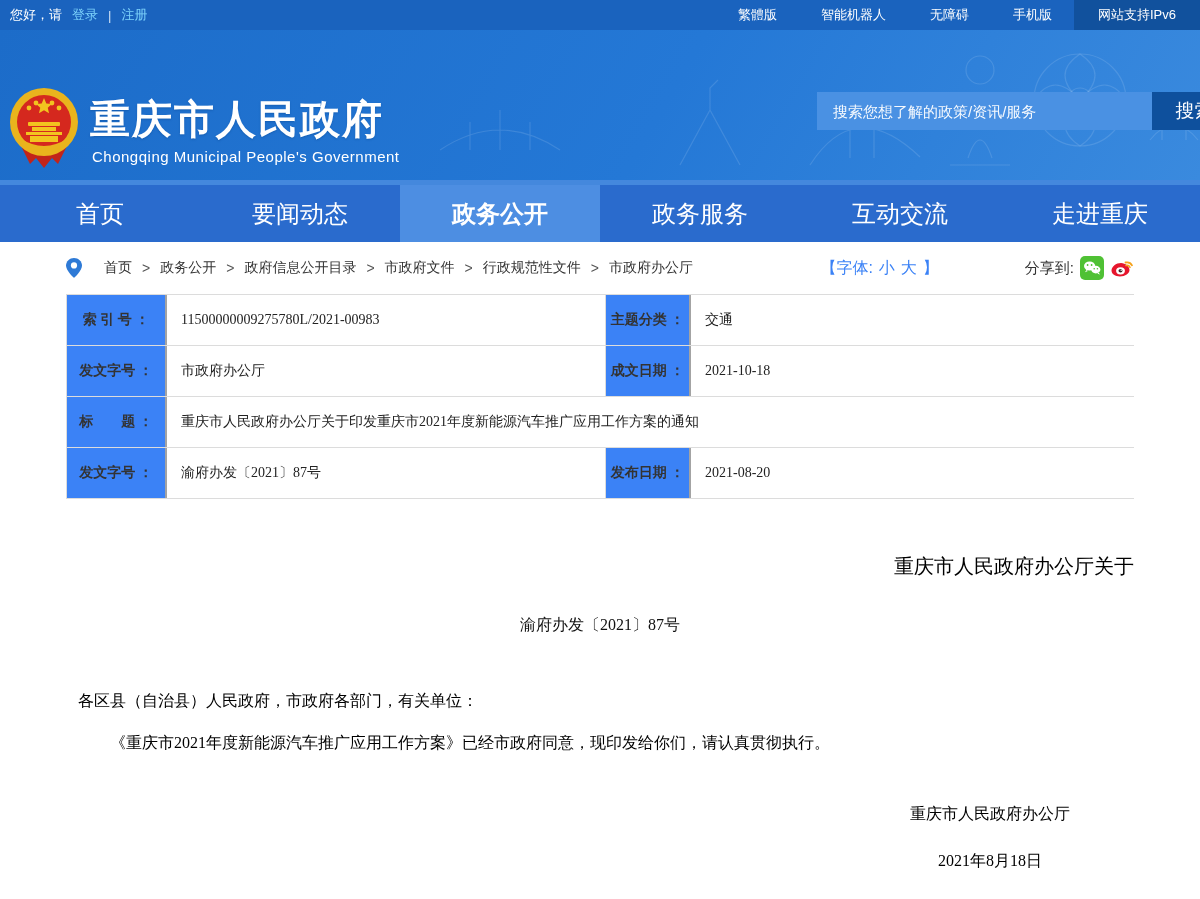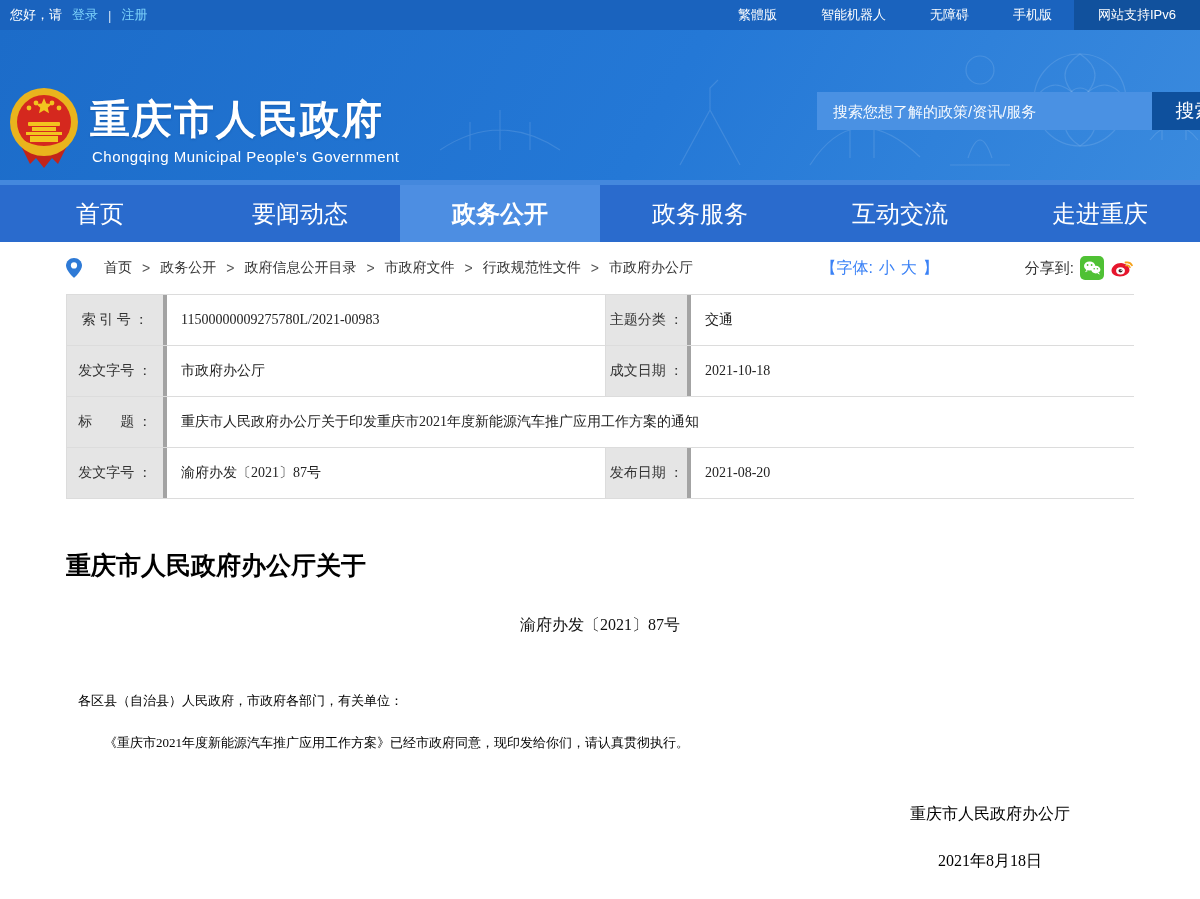--- a/index.html
+++ b/index.html
@@ -107,39 +107,40 @@
     width: 1068px; margin: 0 auto;
     border: 1px solid #dcdcdc;
     border-bottom: none;
     font-family: "Liberation Serif", "DejaVu Serif", serif;
     font-size: 14px; color: #222;
   }
   .mt-row { display: grid; grid-template-columns: 100px 438px 86px 444px; border-bottom: 1px solid #dcdcdc; }
   .mt-row.span { grid-template-columns: 100px 968px; }
   .mt-cell { min-height: 50px; display: flex; align-items: center; }
   .mt-label {
-    background: #e5e5e5;
+    background: #3b82f6;
     justify-content: center;
-    border-right: 4px solid #a3a3a3;
+    border-right: 2px solid #a3a3a3;
     color: #333;
+    font-weight: bold;
   }
   .mt-label.inner { border-left: 1px solid #dcdcdc; }
   .mt-value { padding-left: 14px; padding-right: 10px; background: #fff; }
   
   .article {
     width: 1068px; margin: 0 auto;
     font-family: "Liberation Serif", "DejaVu Serif", serif;
     color: #000;
   }
   .doc-title {
-    text-align: left; font-size: 25px; font-weight: bold; line-height: 46px;
+    text-align: right; font-size: 20px; font-weight: normal; line-height: 46px;
   }
   .doc-title-l1 { margin-top: 44px; }
   .doc-number { text-align: center; font-size: 16px; margin-top: 26px; color: #111; }
-  .doc-para { font-size: 13px; line-height: 26px; margin: 0 12px; }
+  .doc-para { font-size: 16px; line-height: 26px; margin: 0 12px; }
   .doc-para.first { margin-top: 52px; }
   .doc-para.indent { text-indent: 2em; margin-top: 16px; }
   .sign-block {
     width: fit-content;
     margin: 48px 64px 0 auto;
     text-align: center;
     font-size: 16px;
   }
   .sign-date { margin-top: 26px; }
 </style>

